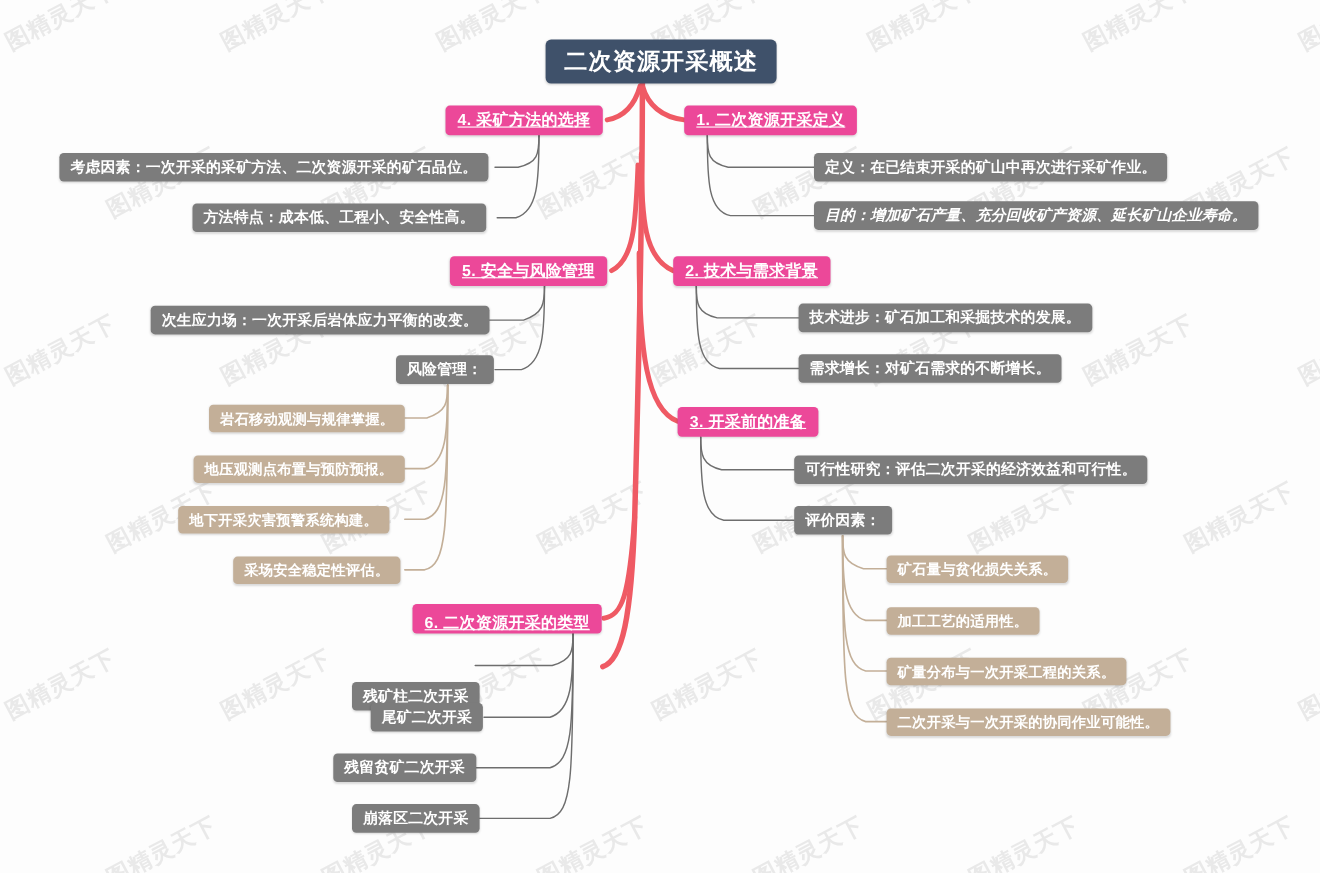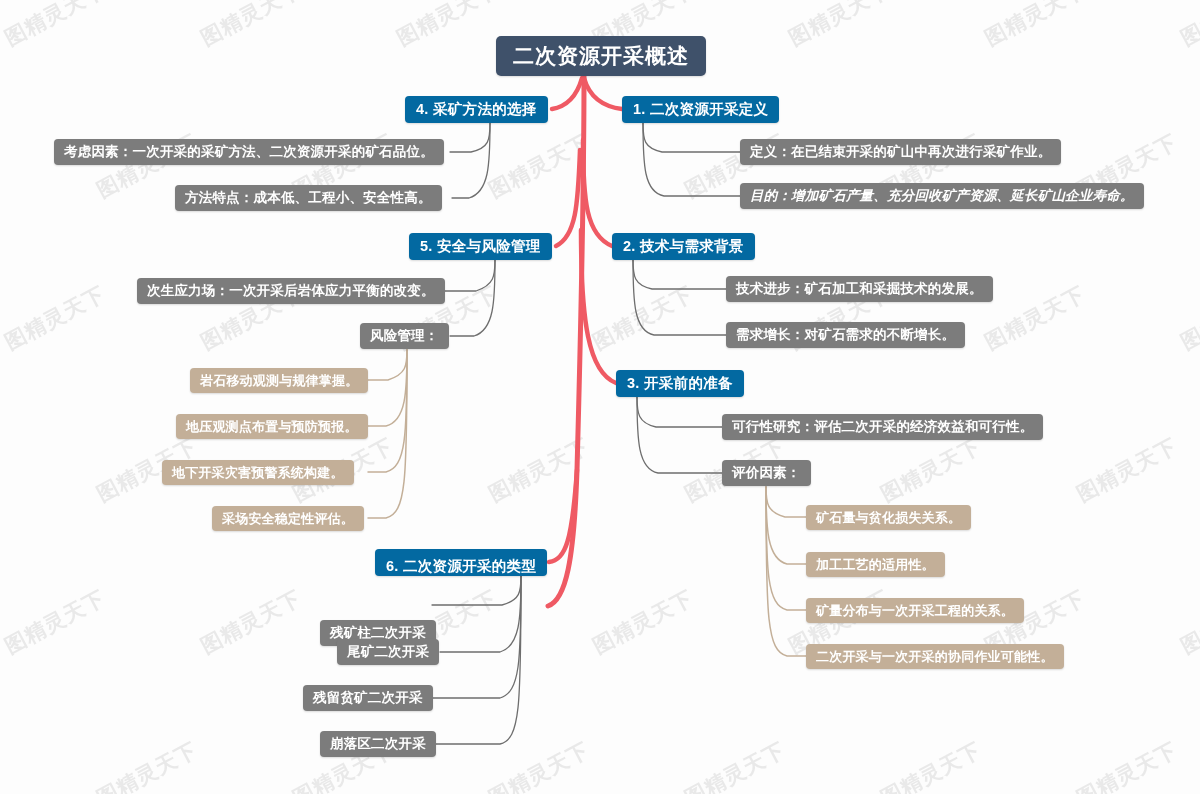--- a/index.html
+++ b/index.html
@@ -61,25 +61,26 @@
   }
   .node-root {
     background: #3f516a;
     font-size: 21px;
     border-radius: 5px;
     padding: 0 17px;
     height: 40px;
     letter-spacing: 1px;
   }
   .node-main {
-    background: #0369a1;
+    background: #ec4899;
     font-size: 14.5px;
     padding: 0 11px;
     height: 27px;
     letter-spacing: 0.3px;
+    text-decoration: underline;
   }
   .node-sub {
     background: #7c7c7c;
     font-size: 13.5px;
     padding: 0 10px;
     height: 26px;
     letter-spacing: 0.2px;
   }
   .node-leaf {
     background: #c3af98;

